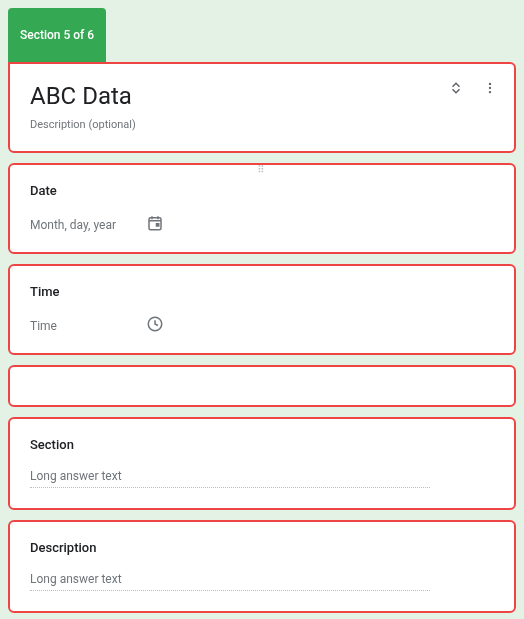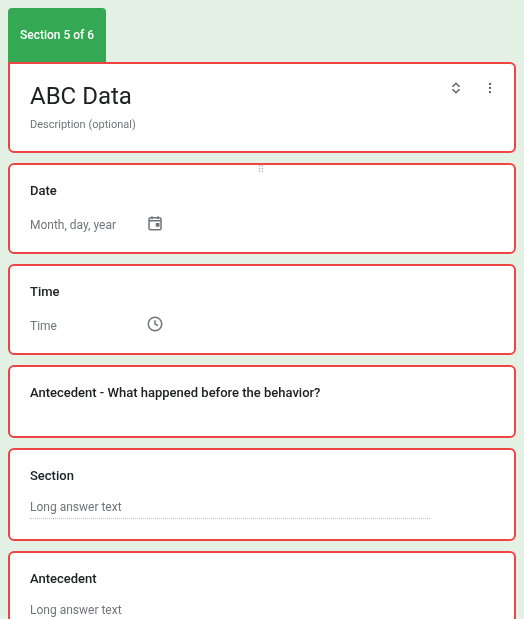--- a/index.html
+++ b/index.html
@@ -153,33 +153,32 @@
     <div>
       <svg width="18" height="18" viewBox="0 0 24 24" fill="none" stroke="#70757a" stroke-width="2">
         <circle cx="12" cy="12" r="9"></circle>
         <polyline points="12,7 12,12 16,14"></polyline>
       </svg>
     </div>
   </div>
 </div>
 
 <div class="card">
-  <div class="question-title">Antecedent - What happened before the behavior?</div>
 </div>
 
 <div class="card">
   <div class="question-title">Section</div>
   <div>
     <span class="answer-hint">Long answer text</span>
     <div class="dotted-line"></div>
   </div>
 </div>
 
 <div class="card">
-  <div class="question-title">Antecedent</div>
+  <div class="question-title">Description</div>
   <div>
     <span class="answer-hint">Long answer text</span>
     <div class="dotted-line"></div>
   </div>
 </div>
 
 
 
 
 </body></html>

